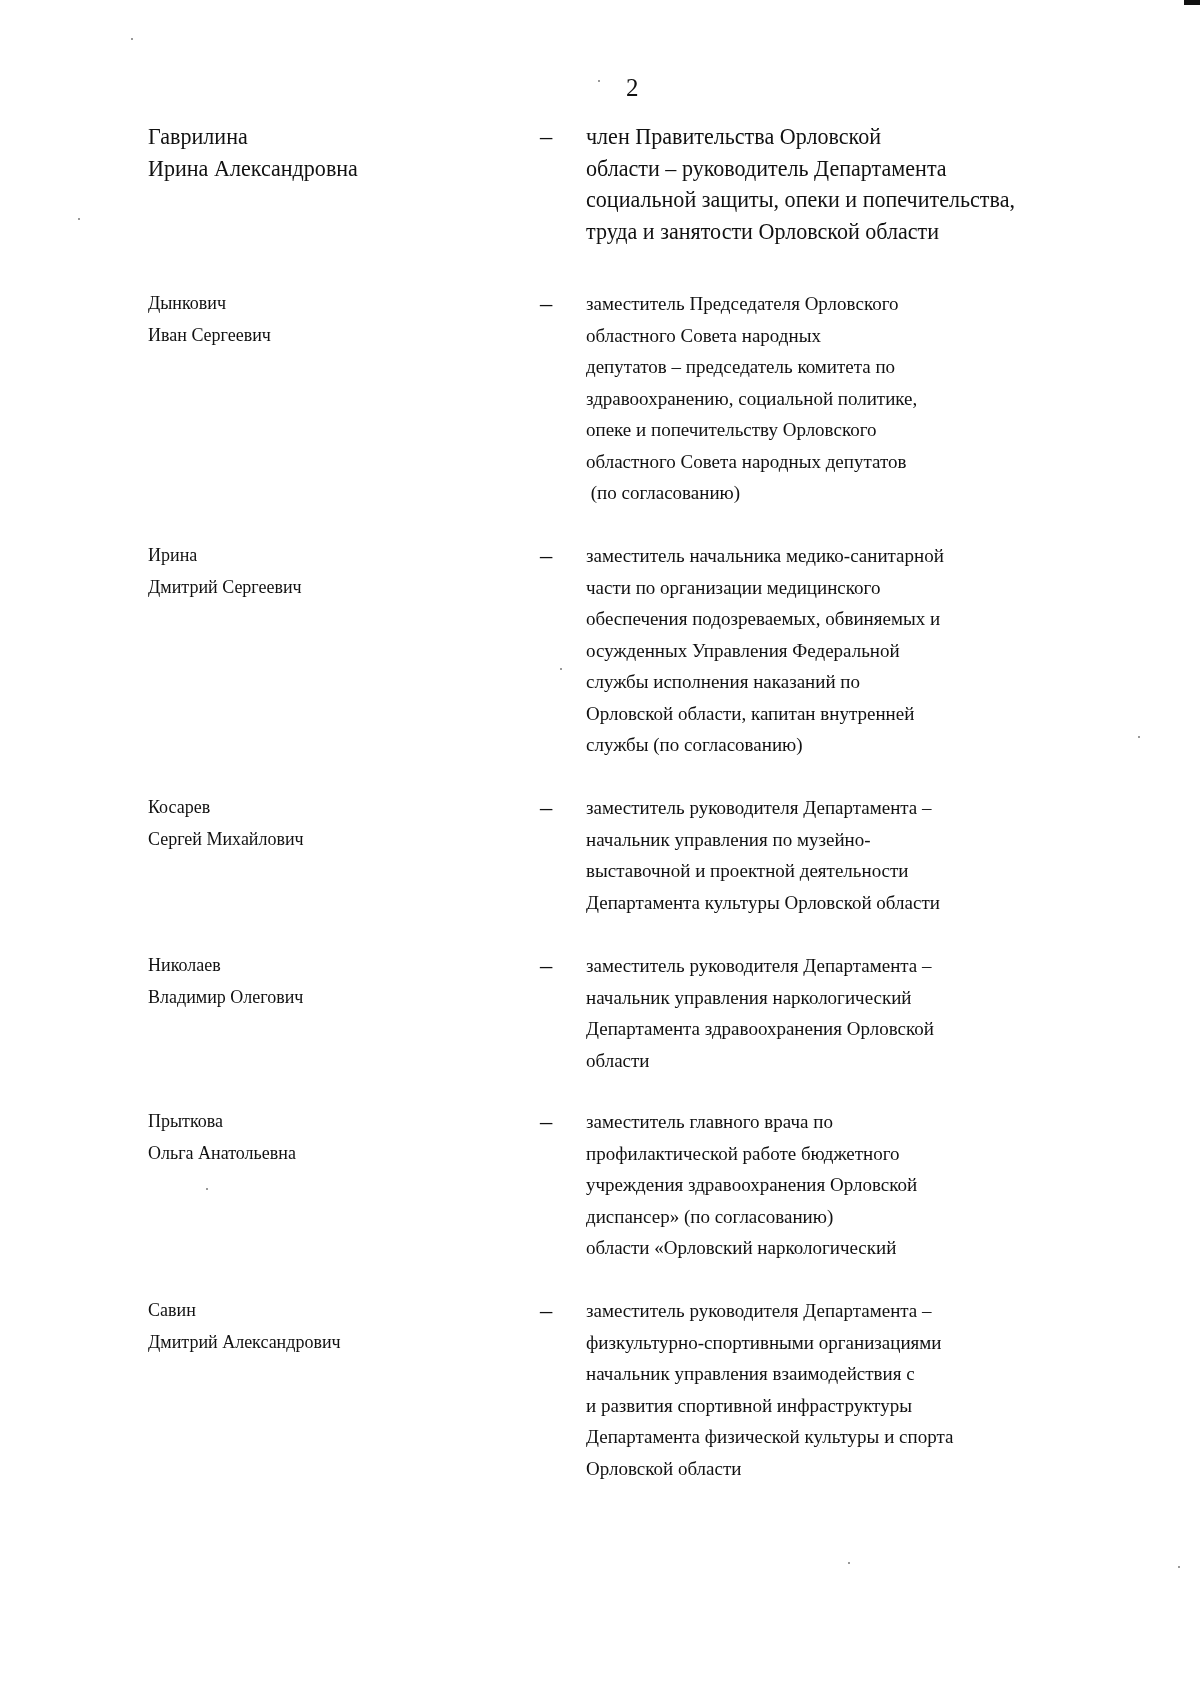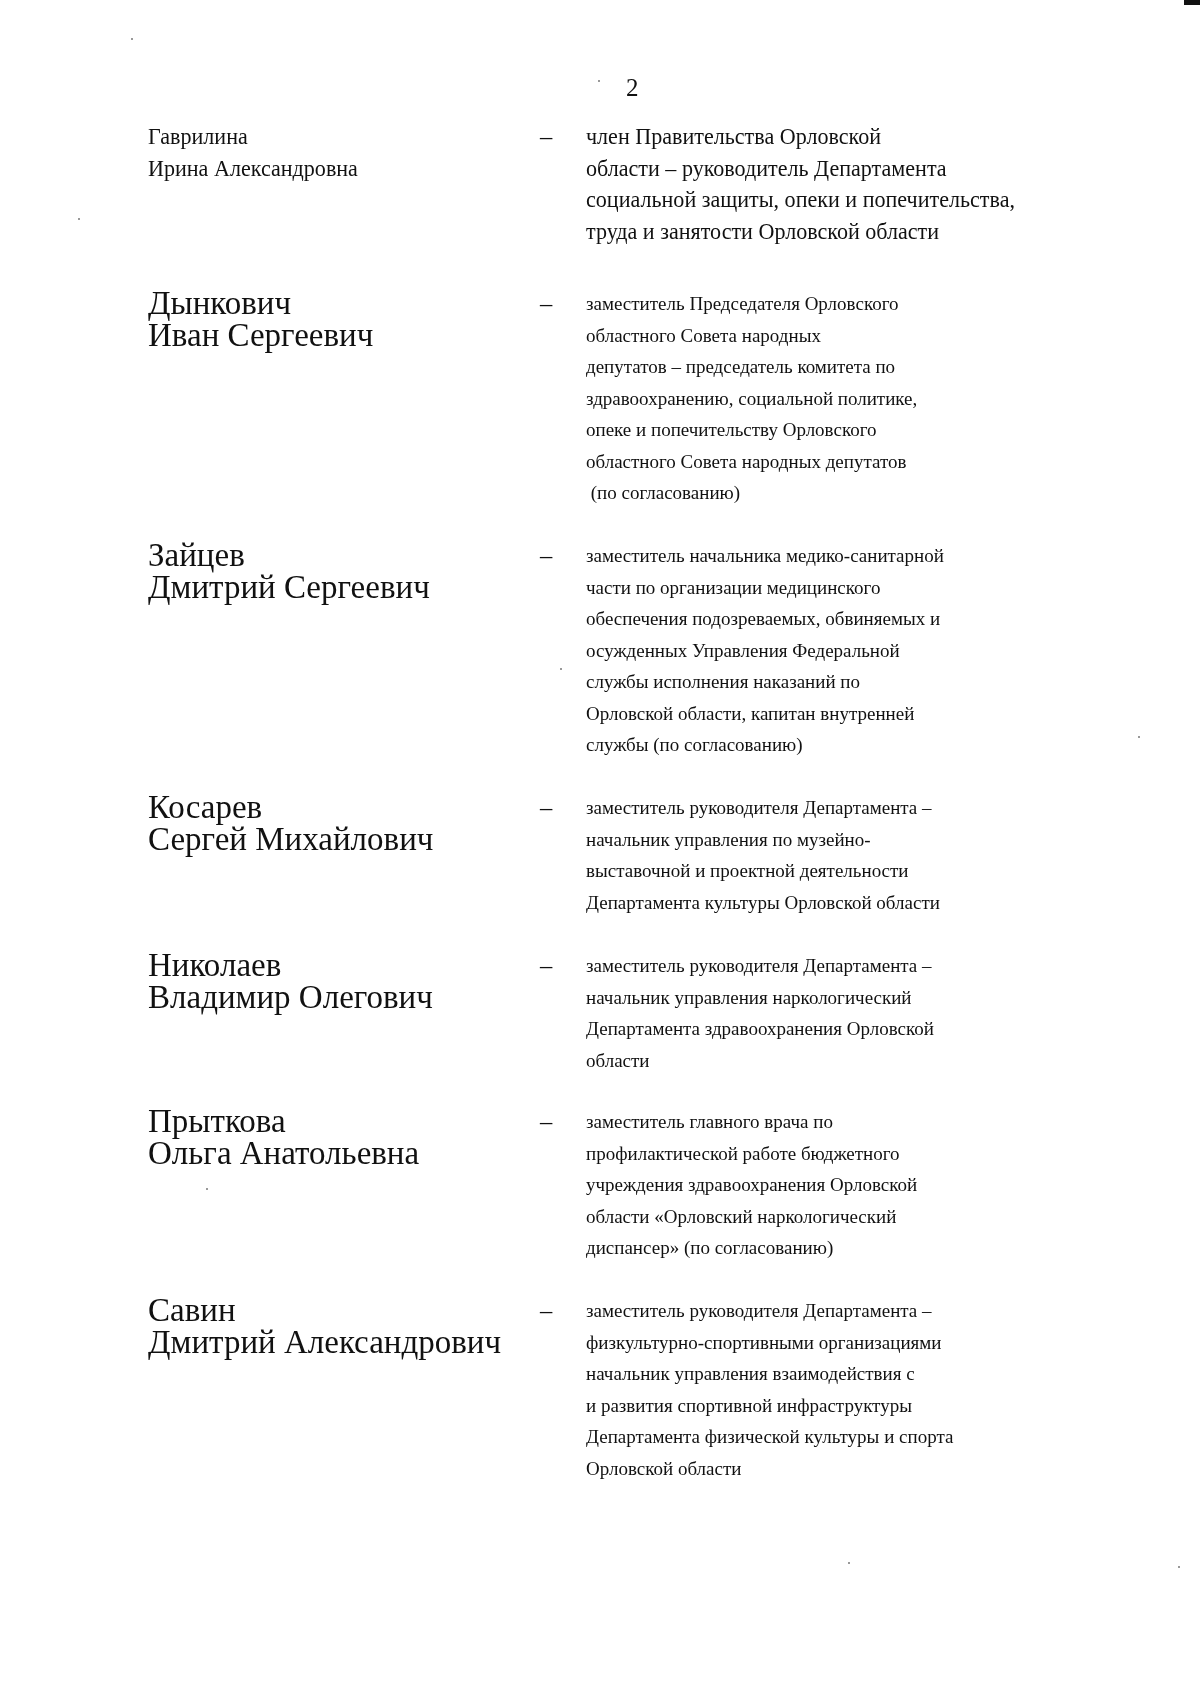--- a/index.html
+++ b/index.html
@@ -2,21 +2,21 @@
 <html><head>
 <meta charset="utf-8">
 <style>
   html, body { margin: 0; padding: 0; background: #ffffff; }
   body { width: 1200px; height: 1708px; position: relative; overflow: hidden;
          font-family: "Liberation Serif", "DejaVu Serif", serif; color: #111; }
   .page { position: absolute; left: 0; top: 0; width: 1200px; height: 1708px; }
   .corner-mark { position: absolute; right: 0; top: 0; width: 16px; height: 5px; background: #111; }
   .page-number { position: absolute; left: 626px; top: 74px; font-size: 25px; }
   .entry { position: absolute; left: 0; width: 1200px; }
-  .name { position: absolute; left: 148px; top: 0; width: 360px; font-size: 33px; line-height: 31.5px; }
+  .name { position: absolute; left: 148px; top: 0; width: 360px; font-size: 18px; line-height: 31.5px; }
   .dash { position: absolute; left: 540px; top: 0; font-size: 24.5px; line-height: 31.5px; }
   .desc { position: absolute; left: 586px; top: 0; width: 560px; font-size: 19px; line-height: 31.5px; }
   .desc .line { display: block; white-space: nowrap; }
   .name .line { display: block; white-space: nowrap; }
   .narrow { font-size: 24px; transform: scaleX(0.92); transform-origin: left top; }
   .speck { position: absolute; width: 2px; height: 2px; background: #777; border-radius: 1px; }
 </style>
 </head>
 <body>
 
@@ -50,21 +50,21 @@
       <span class="line">депутатов – председатель комитета по</span>
       <span class="line">здравоохранению, социальной политике,</span>
       <span class="line">опеке и попечительству Орловского</span>
       <span class="line">областного Совета народных депутатов</span>
       <span class="line" style="white-space:pre;"> (по согласованию)</span>
     </div>
   </div>
 
   <div class="entry" style="top:540px;">
     <div class="name">
-      <span class="line">Зайцев</span>
+      <span class="line">Ирина</span>
       <span class="line">Дмитрий Сергеевич</span>
     </div>
     <div class="dash">–</div>
     <div class="desc">
       <span class="line">заместитель начальника медико-санитарной</span>
       <span class="line">части по организации медицинского</span>
       <span class="line">обеспечения подозреваемых, обвиняемых и</span>
       <span class="line">осужденных Управления Федеральной</span>
       <span class="line">службы исполнения наказаний по</span>
       <span class="line">Орловской области, капитан внутренней</span>
@@ -103,22 +103,22 @@
   <div class="entry" style="top:1106px;">
     <div class="name">
       <span class="line">Прыткова</span>
       <span class="line">Ольга Анатольевна</span>
     </div>
     <div class="dash">–</div>
     <div class="desc">
       <span class="line">заместитель главного врача по</span>
       <span class="line">профилактической работе бюджетного</span>
       <span class="line">учреждения здравоохранения Орловской</span>
+      <span class="line">диспансер» (по согласованию)</span>
       <span class="line">области «Орловский наркологический</span>
-      <span class="line">диспансер» (по согласованию)</span>
     </div>
   </div>
 
   <div class="entry" style="top:1295px;">
     <div class="name">
       <span class="line">Савин</span>
       <span class="line">Дмитрий Александрович</span>
     </div>
     <div class="dash">–</div>
     <div class="desc">

